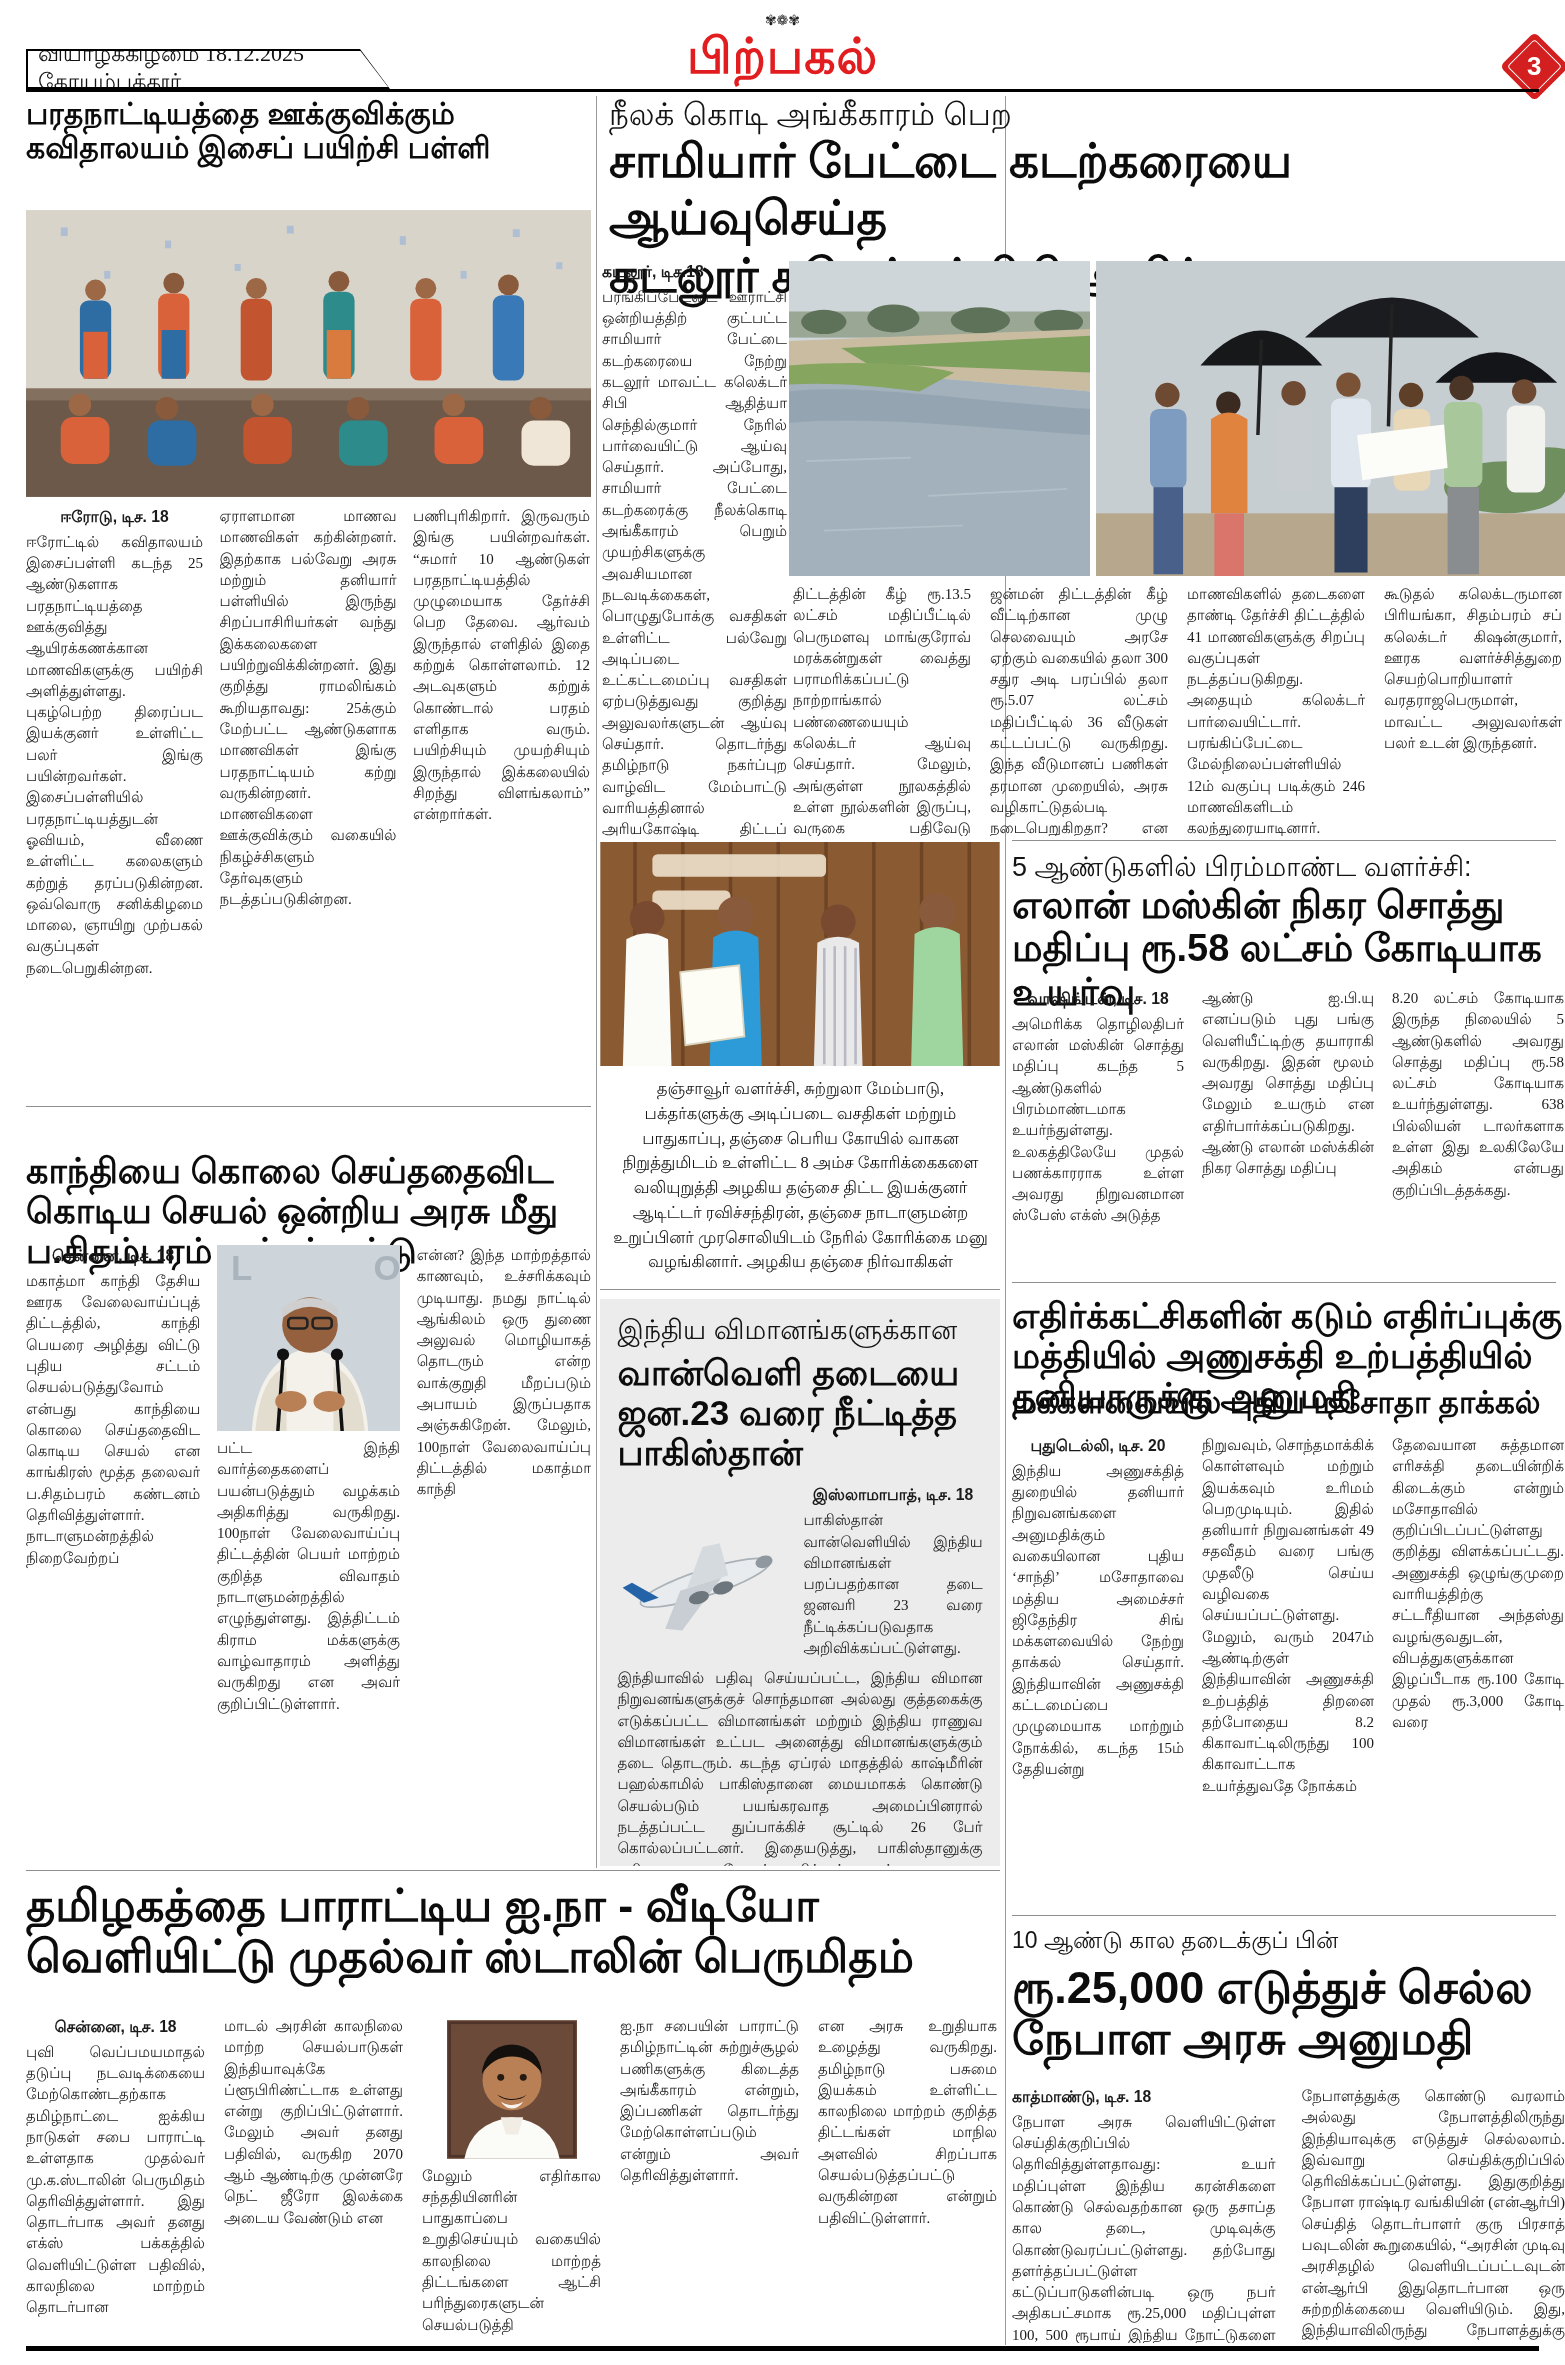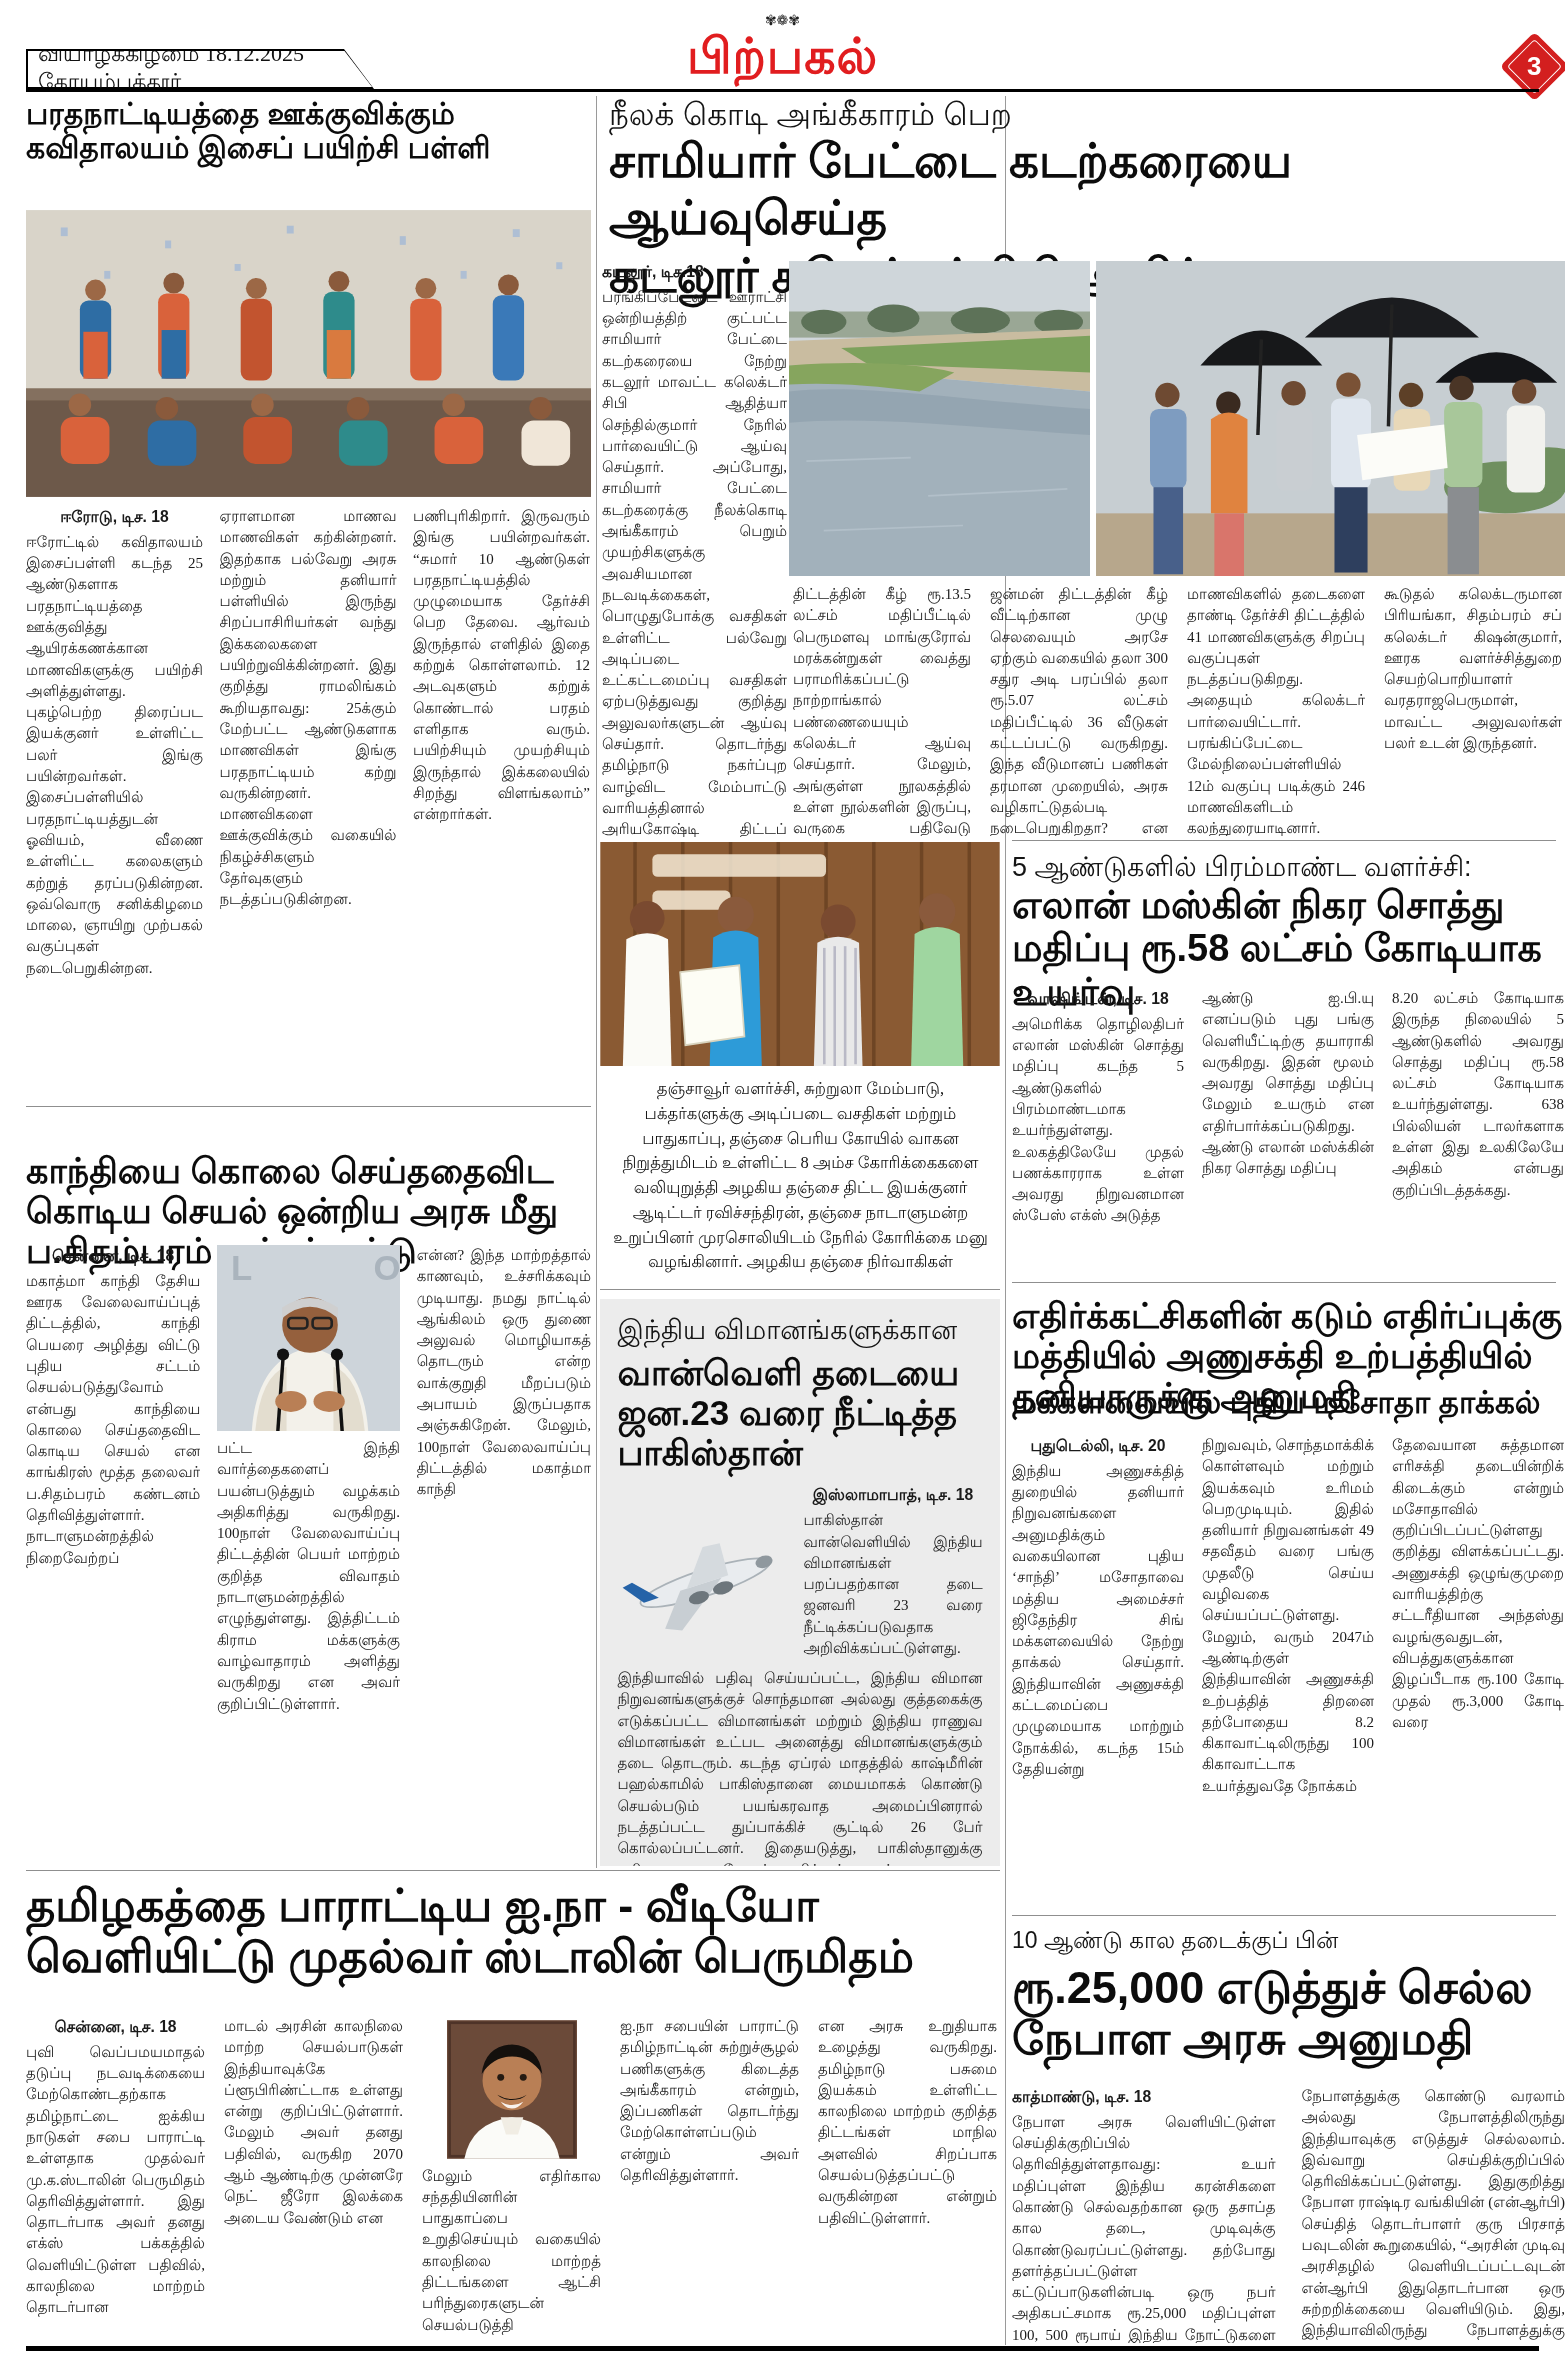--- a/index.html
+++ b/index.html
@@ -10,21 +10,21 @@
   .kicker{font-family:"Liberation Sans",sans-serif;font-weight:400;color:#141414;line-height:1.15;}
   .btxt{font-size:15px;line-height:1.42;text-align:justify;color:#1a1a1a;overflow:hidden;}
   .dateline{font-weight:700;text-align:center;font-size:15.7px;margin-bottom:3.5px;font-family:"Liberation Sans",sans-serif;}
   .cols{display:flex;}
   .col{overflow:hidden;}
   .vrule{width:0.9px;background:#9a9a9a;}
   .hrule{height:0.9px;background:#8f8f8f;}
   .caption{font-size:16.5px;line-height:1.5;text-align:center;color:#141414;}
   .graybox{background:#ececec;}
   .photo{display:block;}
-  #datebox-outer{background:#000;clip-path:polygon(0 0,calc(100% - 30px) 0,100% 100%,0 100%);}
+  #datebox-outer{background:#000;clip-path:polygon(0 0,calc(100% - 30px) 0,100% 100%,0 100%);padding-left:16px;}
   #datebox-inner{position:absolute;left:1.7px;top:1.7px;right:1.7px;bottom:1.7px;background:#fff;
       clip-path:polygon(0 0,calc(100% - 28px) 0,100% 100%,0 100%);
       display:flex;align-items:center;padding-left:10.4px;font-size:22px;}
   #masthead{color:#e11d1f;font-family:"Liberation Sans",sans-serif;font-weight:700;font-size:49px;letter-spacing:0.9px;}
   #page-diamond{width:49px;height:49px;background:#d31f1f;transform:rotate(45deg);
       display:flex;align-items:center;justify-content:center;border-radius:5.2px;}
   #page-diamond .inner{width:37px;height:37px;border:1.7px solid #fff;border-radius:3.5px;
       display:flex;align-items:center;justify-content:center;}
   #page-diamond .num{transform:rotate(-45deg);color:#fff;font-weight:700;font-size:26px;
       font-family:"Liberation Sans",sans-serif;}

